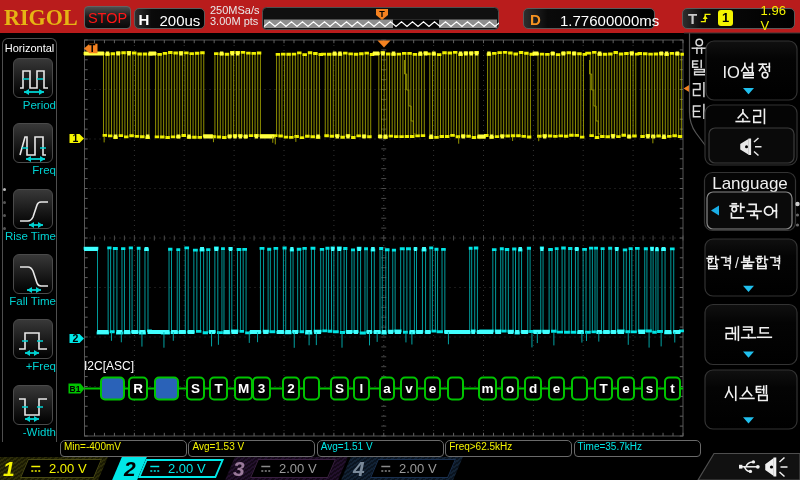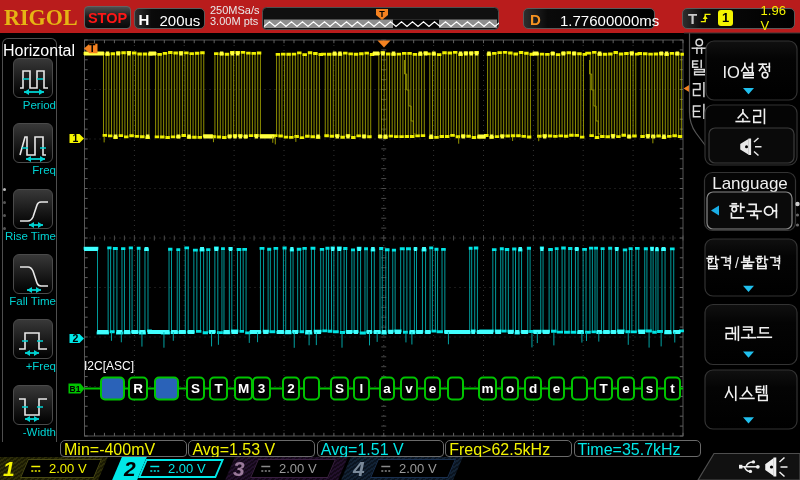--- a/index.html
+++ b/index.html
@@ -1,35 +1,35 @@
 <!DOCTYPE html>
 <html><head><meta charset="utf-8"><style>
 html,body{margin:0;padding:0;background:#000;width:800px;height:480px;overflow:hidden}
 *{box-sizing:border-box}
 body{position:relative;font-family:"Liberation Sans",sans-serif}
 .topbar{position:absolute;left:0;top:0;width:800px;height:33px;background:#b91c1c}
 .rigol{position:absolute;left:4px;top:5px;font-family:"Liberation Serif",serif;font-weight:bold;font-size:23px;color:#e6b414;letter-spacing:0px;transform:scaleX(0.96);transform-origin:left}
-.stopbtn{position:absolute;left:84px;top:6px;width:47px;height:23px;border-radius:4px;border:1px solid #636363;background:linear-gradient(#4e4e4e,#1c1c1c 45%,#080808);color:#ff1616;font-weight:bold;font-size:14.5px;text-align:center;line-height:22px}
+.stopbtn{position:absolute;left:84px;top:6px;width:47px;height:23px;border-radius:4px;border:1px solid #636363;background:linear-gradient(#4e4e4e,#1c1c1c 45%,#080808);color:#ff1616;font-weight:normal;font-size:14.5px;text-align:center;line-height:22px}
 .hbox{position:absolute;left:133.5px;top:7.5px;width:71.5px;height:21.5px;border-radius:5px;background:linear-gradient(90deg,#2e2e2e,#0a0a0a 24%,#000);border:1px solid #5a5a5a;color:#fff}
 .hletter{position:absolute;left:4px;top:2px;font-weight:bold;font-size:15px}
 .hval{position:absolute;left:25px;top:3px;font-size:15px}
 .srate{position:absolute;left:210px;top:5px;font-size:11px;line-height:11px;color:#e8e8e8}
 .strip{position:absolute}
 .dbox{position:absolute;left:523px;top:7.5px;width:132px;height:21.5px;border-radius:5px;background:linear-gradient(90deg,#2e2e2e,#0a0a0a 18%,#000);border:1px solid #5a5a5a}
 .dletter{position:absolute;left:6px;top:2px;color:#f59220;font-weight:bold;font-size:15px}
 .dval{position:absolute;left:36px;top:3px;color:#fff;font-size:15px}
 .tbox{position:absolute;left:682px;top:7.5px;width:113px;height:21.5px;border-radius:5px;background:linear-gradient(90deg,#2e2e2e,#0a0a0a 18%,#000);border:1px solid #5a5a5a;display:flex;align-items:center;padding-left:5px}
 .tletter{color:#c8c8c8;font-weight:bold;font-size:15px}
 .t1{background:#f4f400;color:#000;font-weight:bold;font-size:13px;border-radius:3px;width:16px;height:16px;text-align:center;line-height:16px;margin:0 3px}
 .tval{color:#f4f400;font-size:13px;margin-left:25px}
 .sidebar{position:absolute;left:2px;top:38px;width:55px;height:404px;border:1px solid #4e4e4e;border-radius:6px 6px 0 0;border-bottom:none}
-.sbtitle{position:absolute;left:0;top:3px;width:100%;color:#fff;font-size:16px}
+.sbtitle{position:absolute;left:0;top:3px;width:100%;text-align:center;color:#fff;font-size:11px}
 .mbtn{position:absolute;left:10px;width:40px;height:40px;border-radius:6px;border:1px solid #4a4a4a;background:linear-gradient(#383838,#101010 70%,#000)}
 .mlabel{position:absolute;left:0;width:100%;text-align:right;color:#00d2d2;font-size:11.5px}
-.meas{position:absolute;top:440px;width:127px;height:17px;border:1px solid #6a6a6a;border-radius:5px 5px 4px 4px;background:#000;font-size:16px;padding:0 0 0 3px;top:440px}
+.meas{position:absolute;top:440px;width:127px;height:17px;border:1px solid #6a6a6a;border-radius:5px 5px 4px 4px;background:#000;font-size:10px;padding:0 0 0 3px;top:440px}
 .chbar{position:absolute;left:0;top:457px;width:690px;height:23px;background:#000;overflow:hidden}
 .zone{position:absolute;top:0;height:23px;transform:skewX(-23deg)}
 .z1{background:repeating-linear-gradient(135deg,#1b1b03 0 2px,#2d2d09 2px 4px)}
 .z3{background:repeating-linear-gradient(135deg,#140818 0 2px,#22102c 2px 4px)}
 .z4{background:repeating-linear-gradient(135deg,#0a1420 0 2px,#122234 2px 4px)}
 .bigch{position:absolute;top:0px;font-size:21px;font-weight:bold;font-style:italic;line-height:23px}
 .chbox{position:absolute;top:2px;height:19px;background:#000;border:1px solid;transform:skewX(-23deg);display:flex;align-items:center;padding-left:6px;gap:8px;font-size:13px}
 .chbox span{transform:skewX(23deg)}
 .chbox svg{transform:skewX(23deg)}
 .ch2sel{position:absolute;top:0;height:23px;background:#00e8e8;transform:skewX(-23deg);text-align:center}

